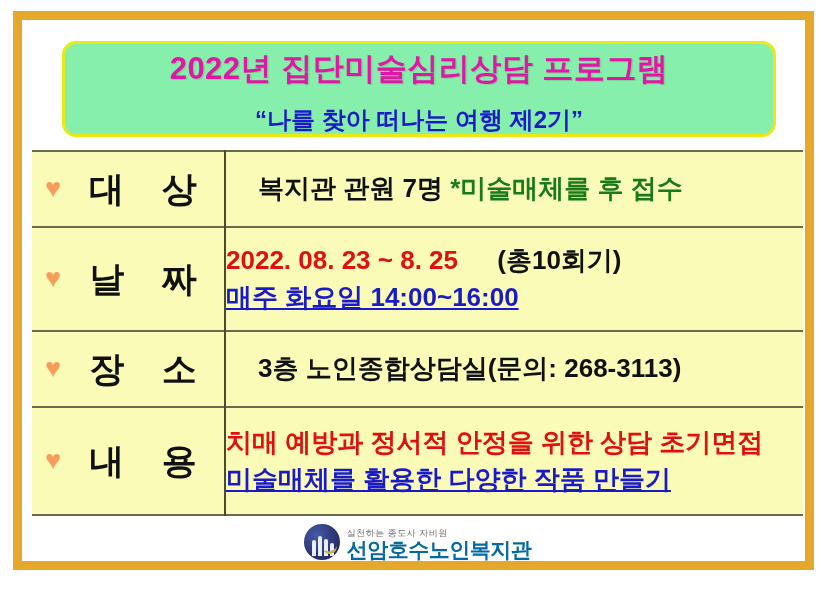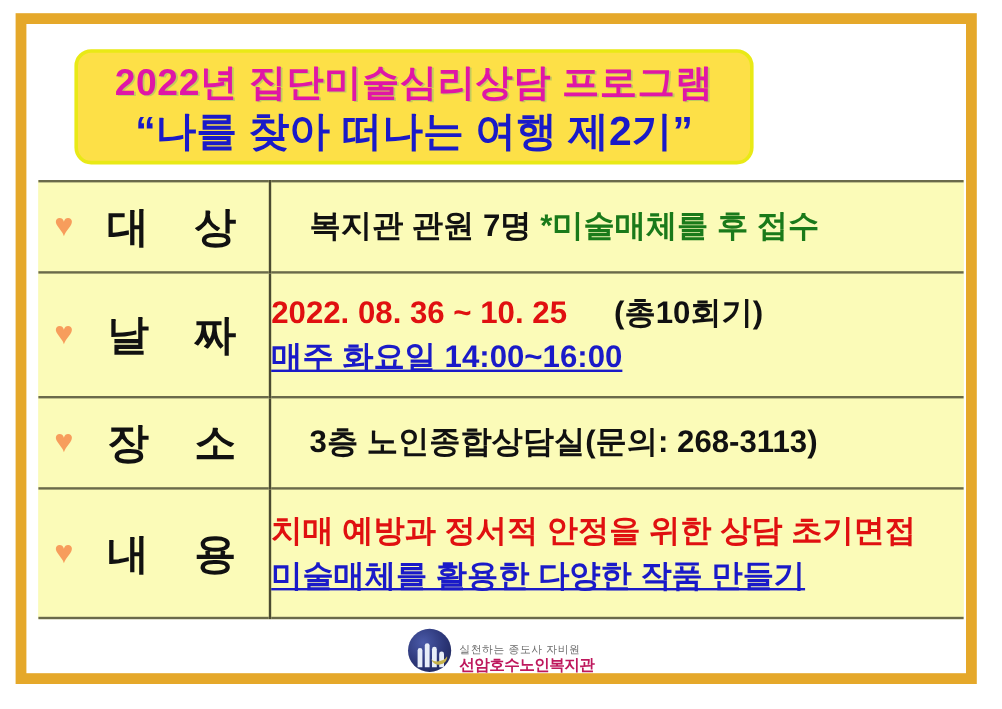--- a/index.html
+++ b/index.html
@@ -32,43 +32,43 @@
     border: 9px solid #e5a82a;
     box-sizing: border-box;
     background: transparent;
   }
 
   
   #header-box {
     position: absolute;
     left: 62px;
     top: 41px;
-    width: 566px;
+    width: 714px;
     height: 96px;
-    background: #fde047;
+    background: #86efac;
     border: 3px solid #e9e916;
     border-radius: 14px;
     box-sizing: border-box;
     text-align: center;
   }
   #header-title {
     margin: 0;
     padding: 6px 0 0 0;
     font-size: 31px;
     font-weight: bold;
     letter-spacing: 0.5px;
     color: #e016a6;
     text-shadow: 1.5px 1px 0 rgba(120,180,120,0.45);
     white-space: nowrap;
     line-height: 1.22;
   }
   #header-subtitle {
-    margin: 0;
+    margin: 16px;
     padding: 2px 0 0 0;
-    font-size: 34px;
+    font-size: 24px;
     font-weight: bold;
     color: #1a1ac8;
     white-space: nowrap;
     line-height: 1.2;
   }
 
   
   #info-table {
     position: absolute;
     left: 32px;
@@ -177,23 +177,23 @@
   }
   .logo-text { line-height: 1; }
   .logo-tag {
     font-size: 9px;
     color: #6b6b6b;
     letter-spacing: 0.5px;
     margin-bottom: 1px;
     white-space: nowrap;
   }
   .logo-name {
-    font-size: 13px;
-    font-weight: bold;
-    color: #be185d;
+    font-size: 21px;
+    font-weight: bold;
+    color: #0369a1;
     letter-spacing: -0.5px;
     white-space: nowrap;
   }
 </style>
 </head>
 <body>
 
 <div id="poster">
 
   <div id="gold-frame"></div>
@@ -222,21 +222,21 @@
 
       <tr class="t-row r2">
         <td class="label-cell">
           <div class="label-inner">
             <span class="heart-icon">♥</span>
             <span class="label-text">날 짜</span>
           </div>
         </td>
         <td class="value-cell">
           <div class="value-line">
-            <span class="c-red">2022. 08. 36 ~ 10. 25 </span><span class="c-black">(총10회기)</span>
+            <span class="c-red">2022. 08. 23 ~ 8. 25 </span><span class="c-black">(총10회기)</span>
           </div>
           <div class="value-line line2">
             <span class="c-blue">매주 화요일 14:00~16:00</span>
           </div>
         </td>
       </tr>
 
       <tr class="t-row r3">
         <td class="label-cell">
           <div class="label-inner">

